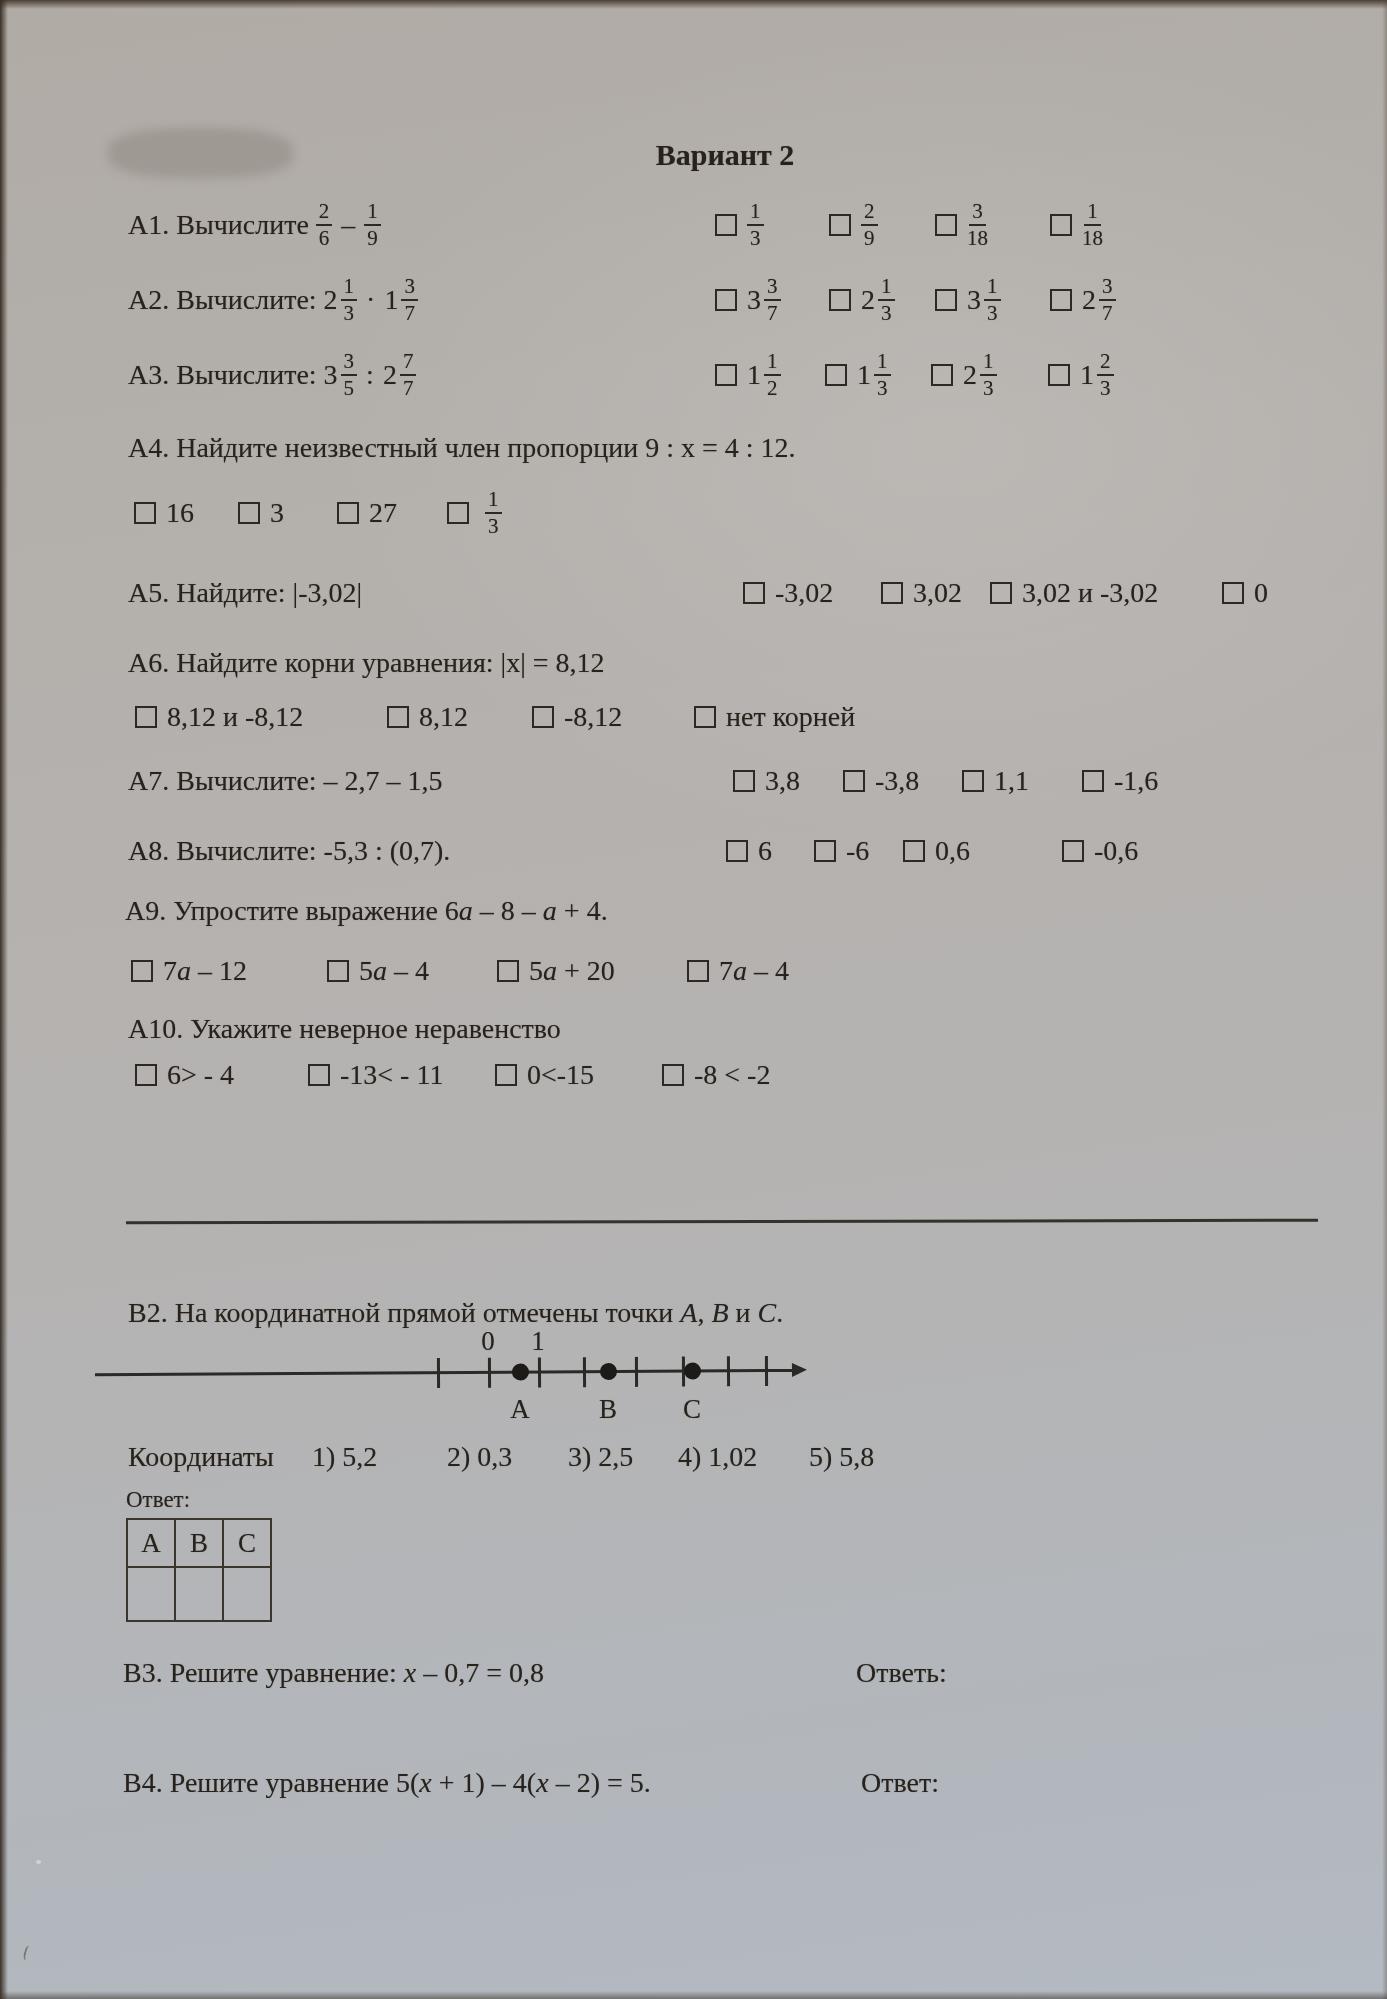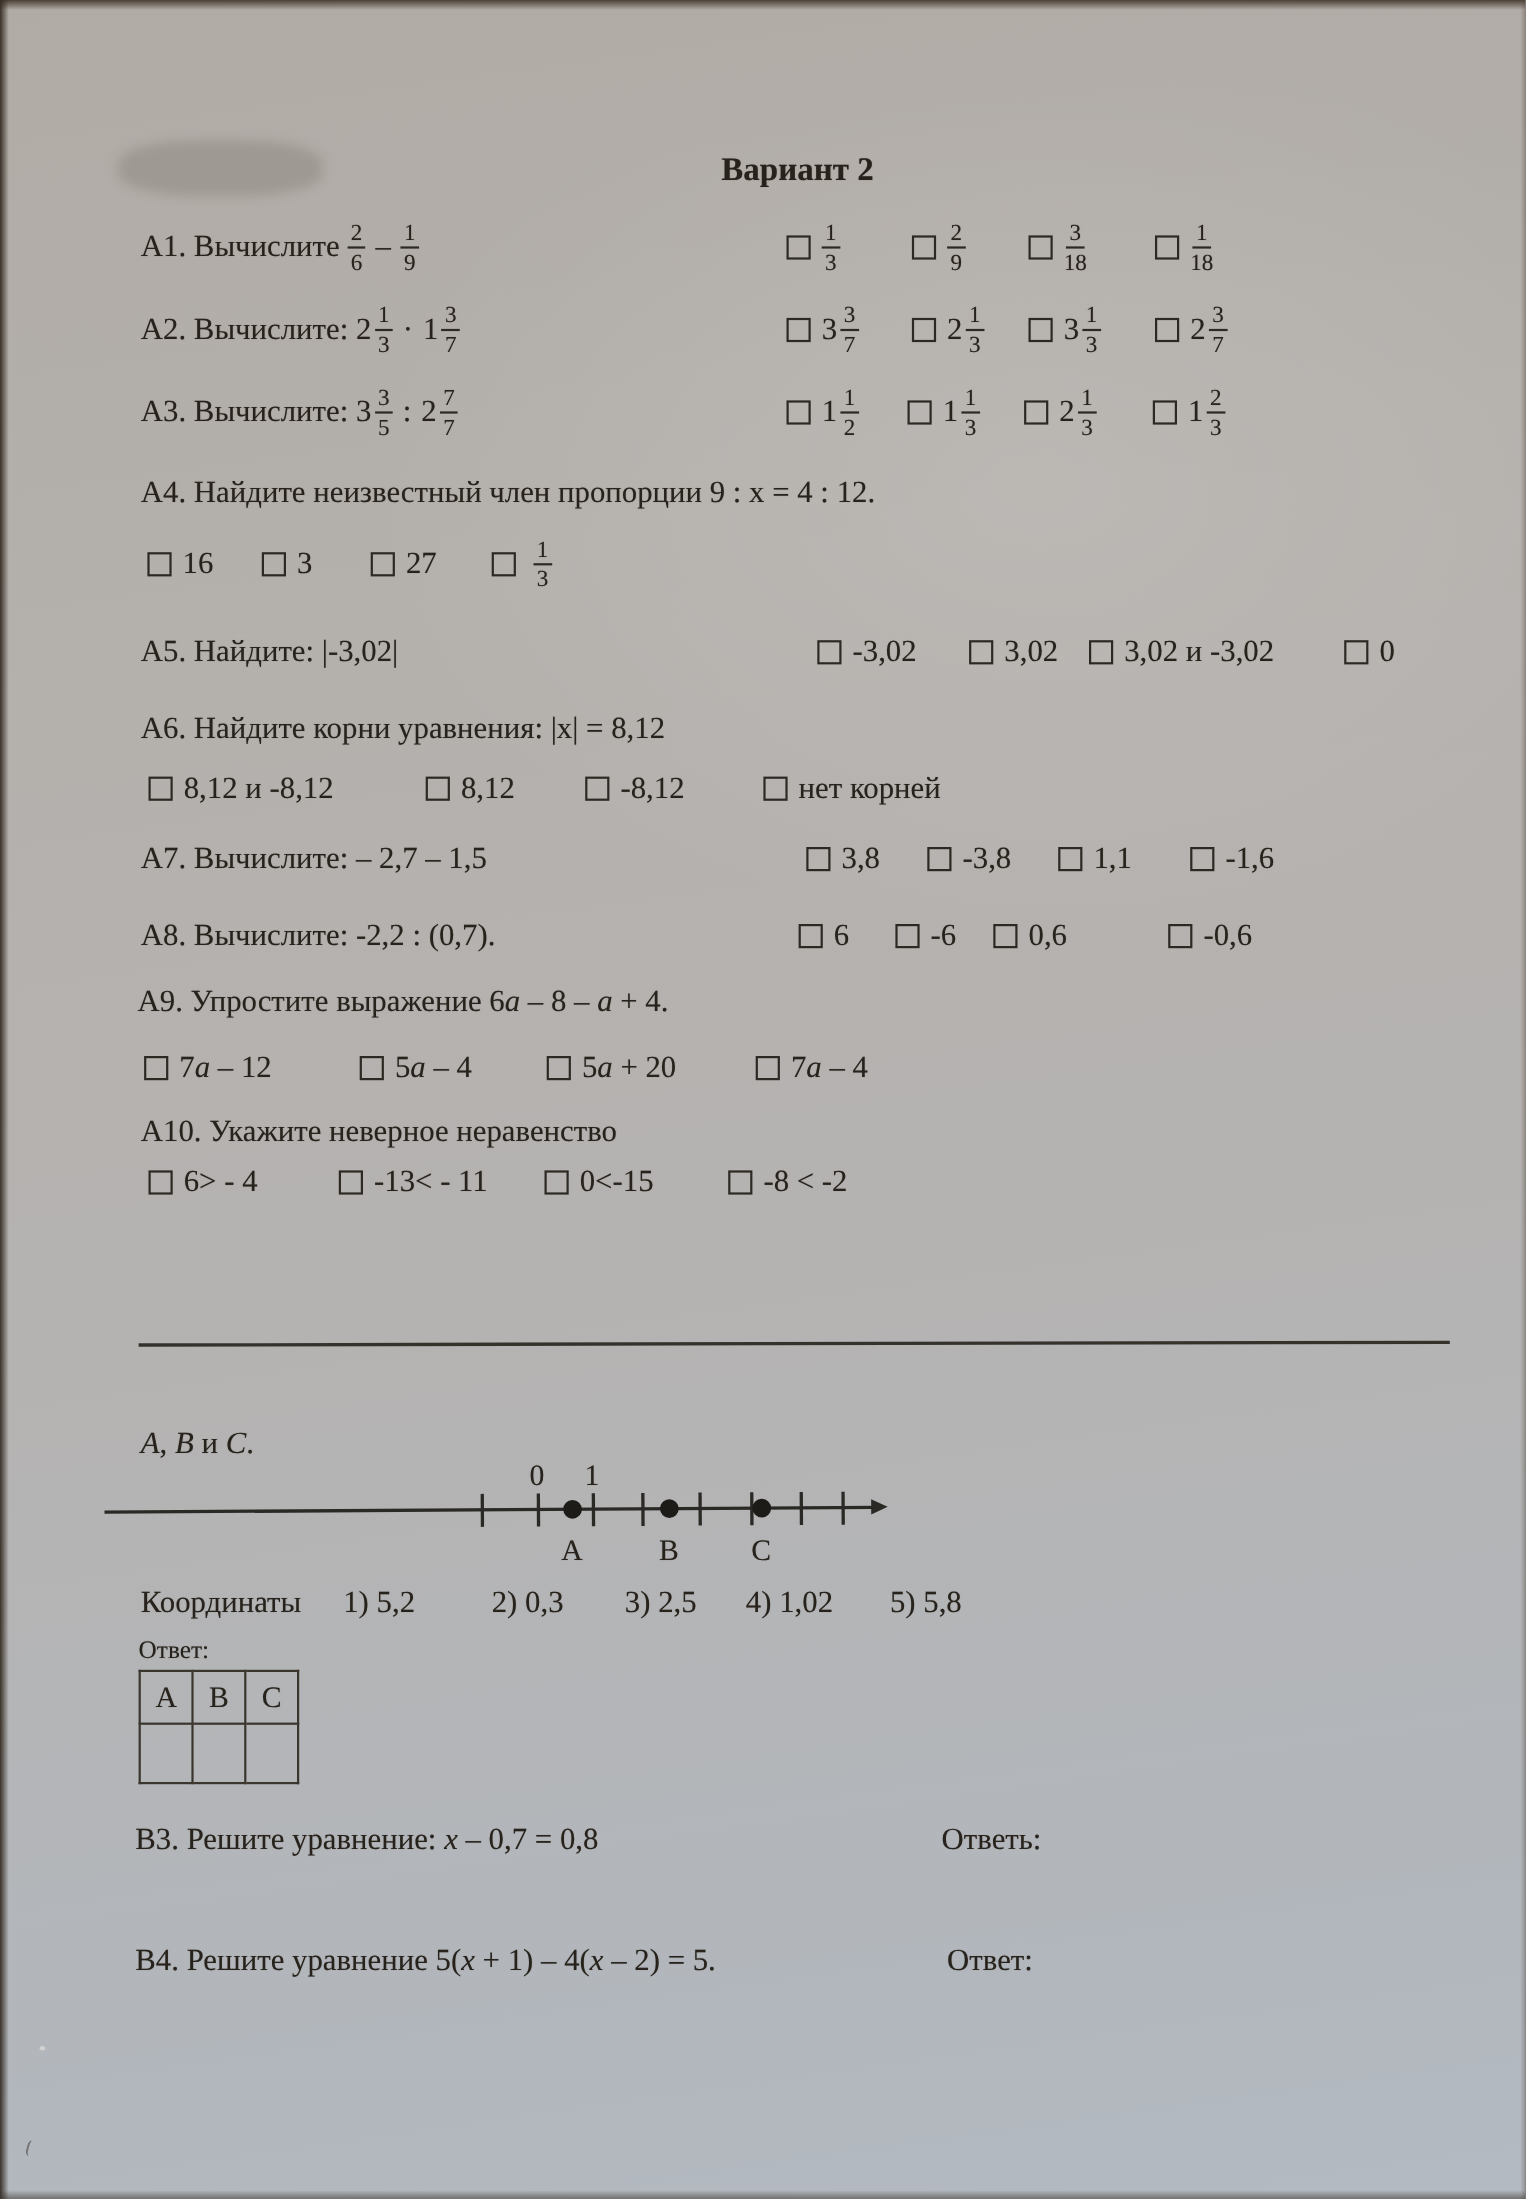--- a/index.html
+++ b/index.html
@@ -187,21 +187,21 @@
     <span class="cb"></span><span>-3,8</span>
   </div>
   <div class="opt" style="left:962px;top:760px;height:42px">
     <span class="cb"></span><span>1,1</span>
   </div>
   <div class="opt" style="left:1082px;top:760px;height:42px">
     <span class="cb"></span><span>-1,6</span>
   </div>
 
   <div class="q" style="left:128px;top:830px;height:42px">
-    <span>A8. Вычислите: -2,2 : (0,7).</span>
+    <span>A8. Вычислите: -5,3 : (0,7).</span>
   </div>
   <div class="opt" style="left:726px;top:830px;height:42px">
     <span class="cb"></span><span>6</span>
   </div>
   <div class="opt" style="left:814px;top:830px;height:42px">
     <span class="cb"></span><span>-6</span>
   </div>
   <div class="opt" style="left:903px;top:830px;height:42px">
     <span class="cb"></span><span>0,6</span>
   </div>
@@ -238,21 +238,21 @@
     <span class="cb"></span><span>0&lt;-15</span>
   </div>
   <div class="opt" style="left:662px;top:1054px;height:42px">
     <span class="cb"></span><span>-8 &lt; -2</span>
   </div>
 
 
   <div class="divider"></div>
 
   <div class="q" style="left:128px;top:1292px;height:42px">
-    <span class="it">A</span><span>, </span><span class="it">B</span><span> и </span><span class="it">C</span><span>.</span>
+    <span>B2. На координатной прямой отмечены точки </span><span class="it">A</span><span>, </span><span class="it">B</span><span> и </span><span class="it">C</span><span>.</span>
   </div>
 
   <span class="axnum" style="left:476px">0</span>
   <span class="axnum" style="left:526px">1</span>
 
   <div class="axis">
     <div class="axline"></div>
     <div class="arrow"></div>
     <div class="tick" style="left:342px"></div>
     <div class="tick" style="left:393px"></div>

